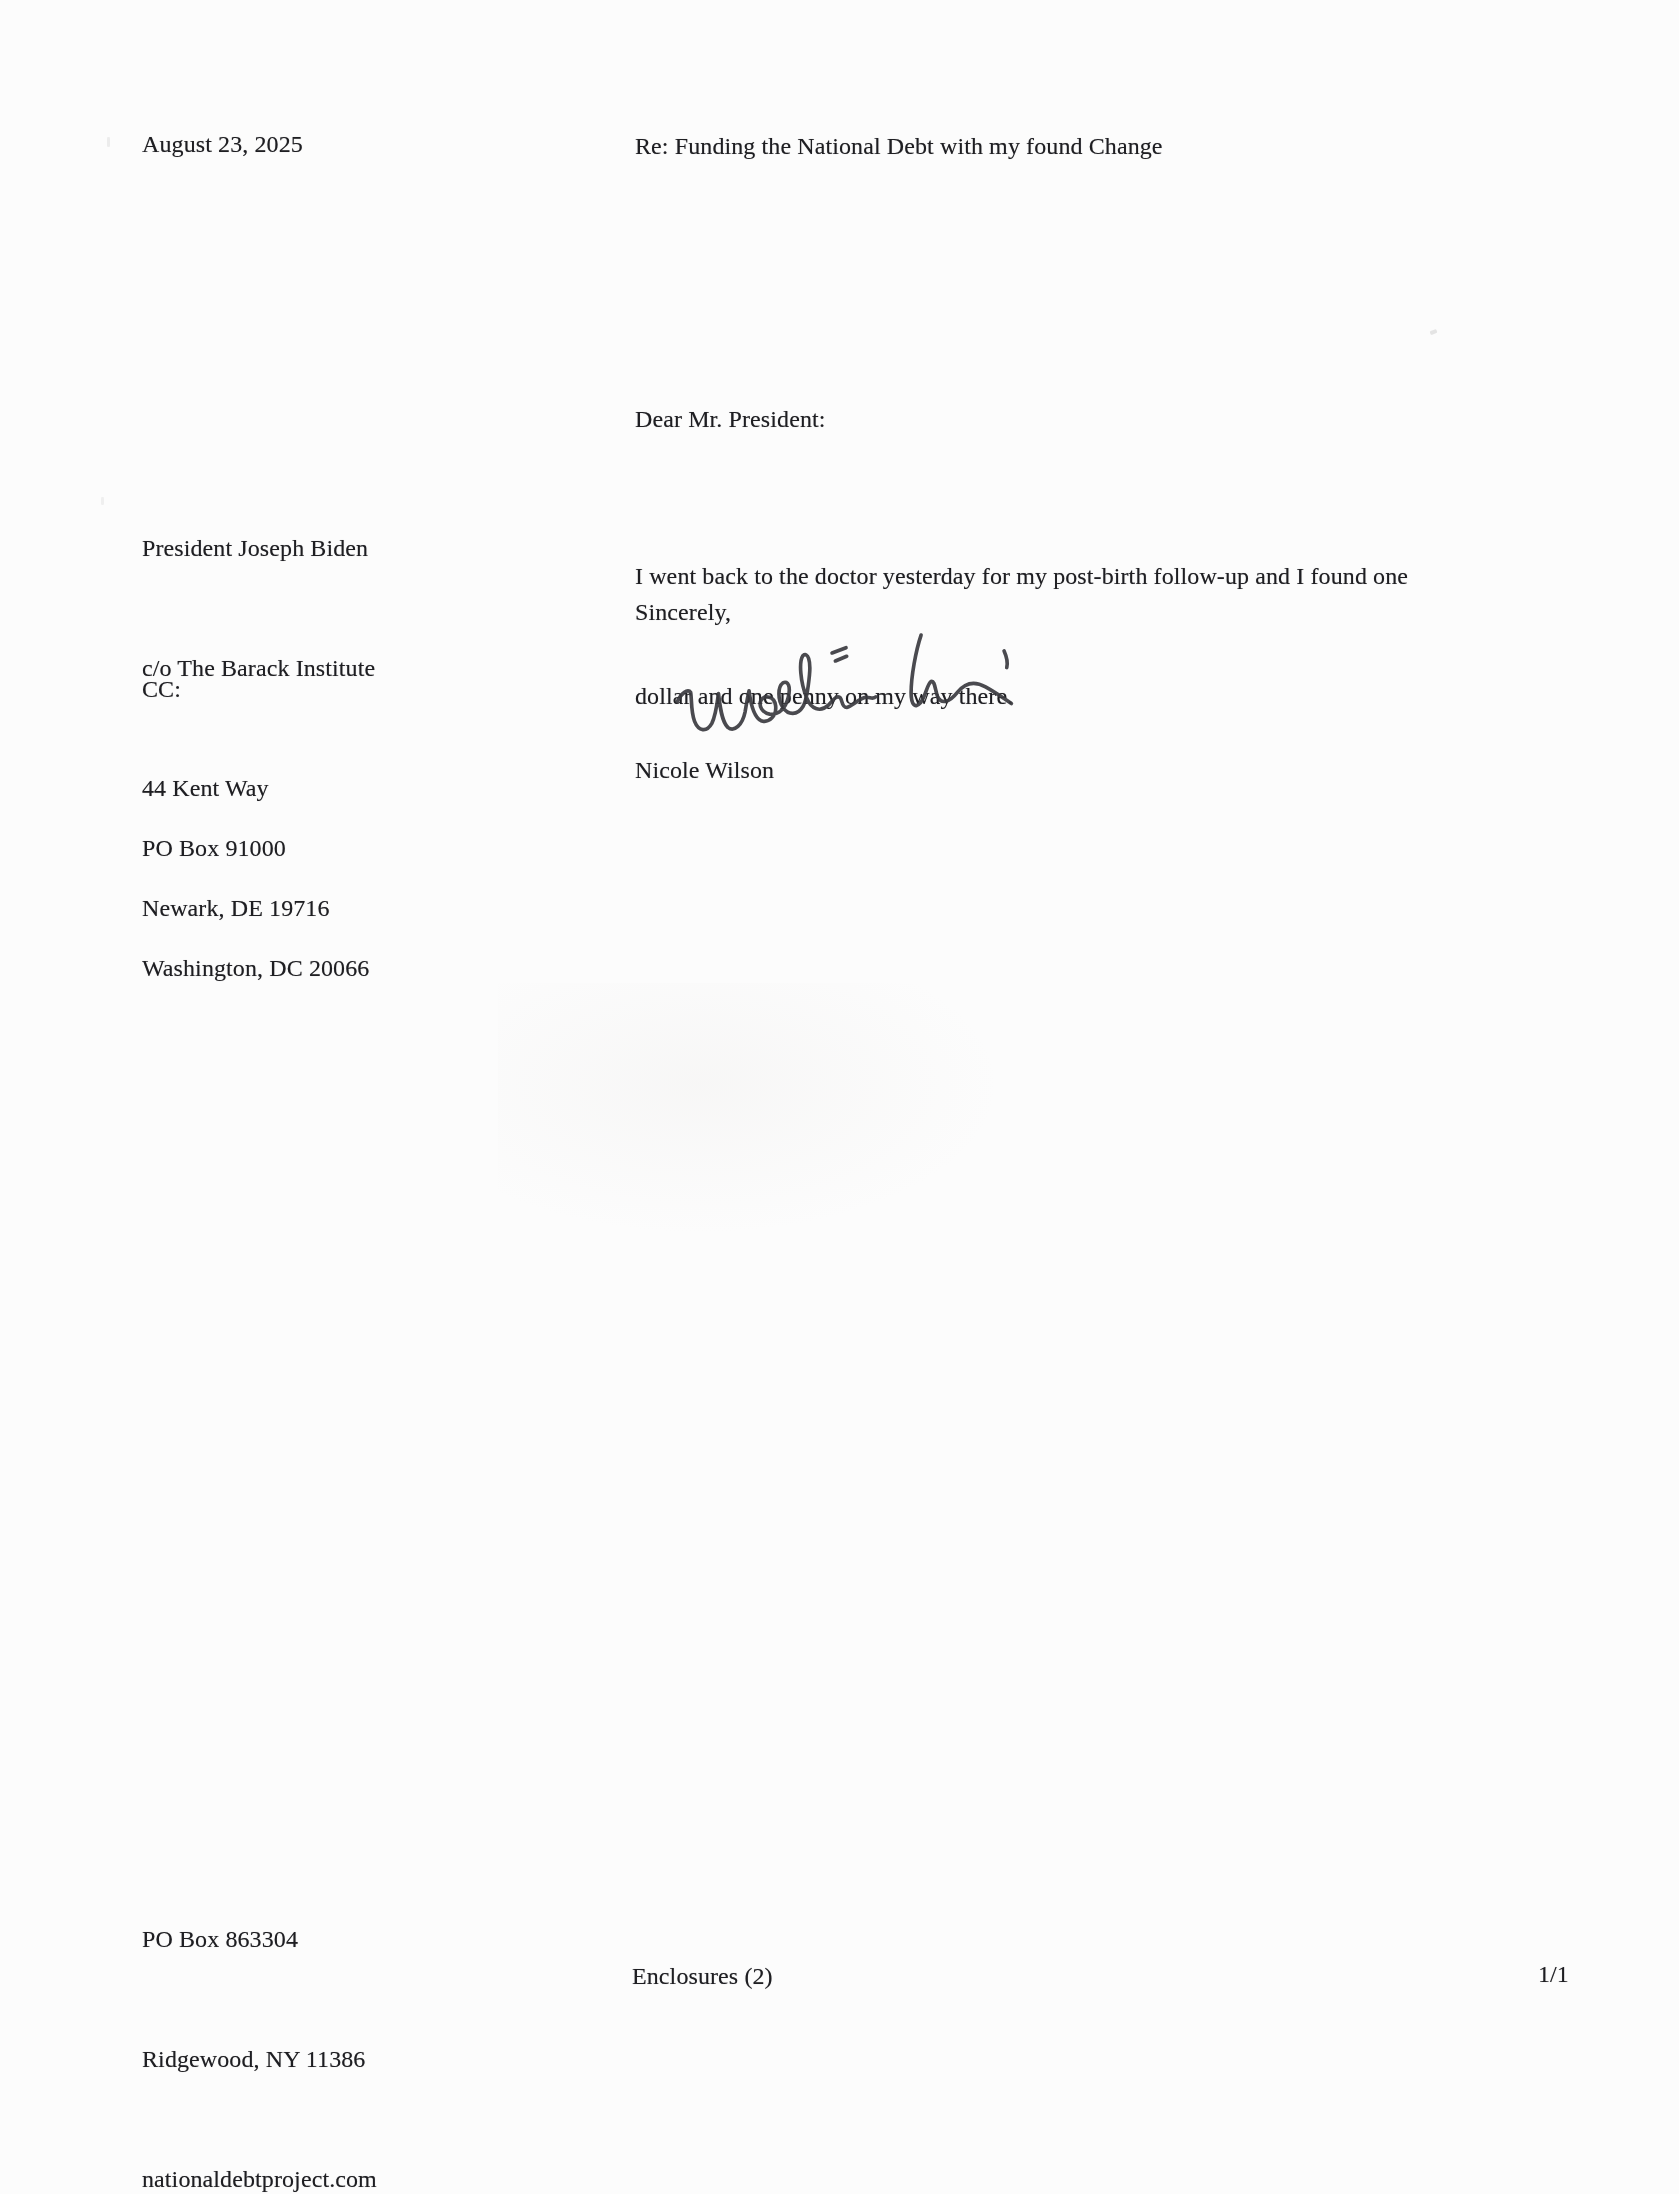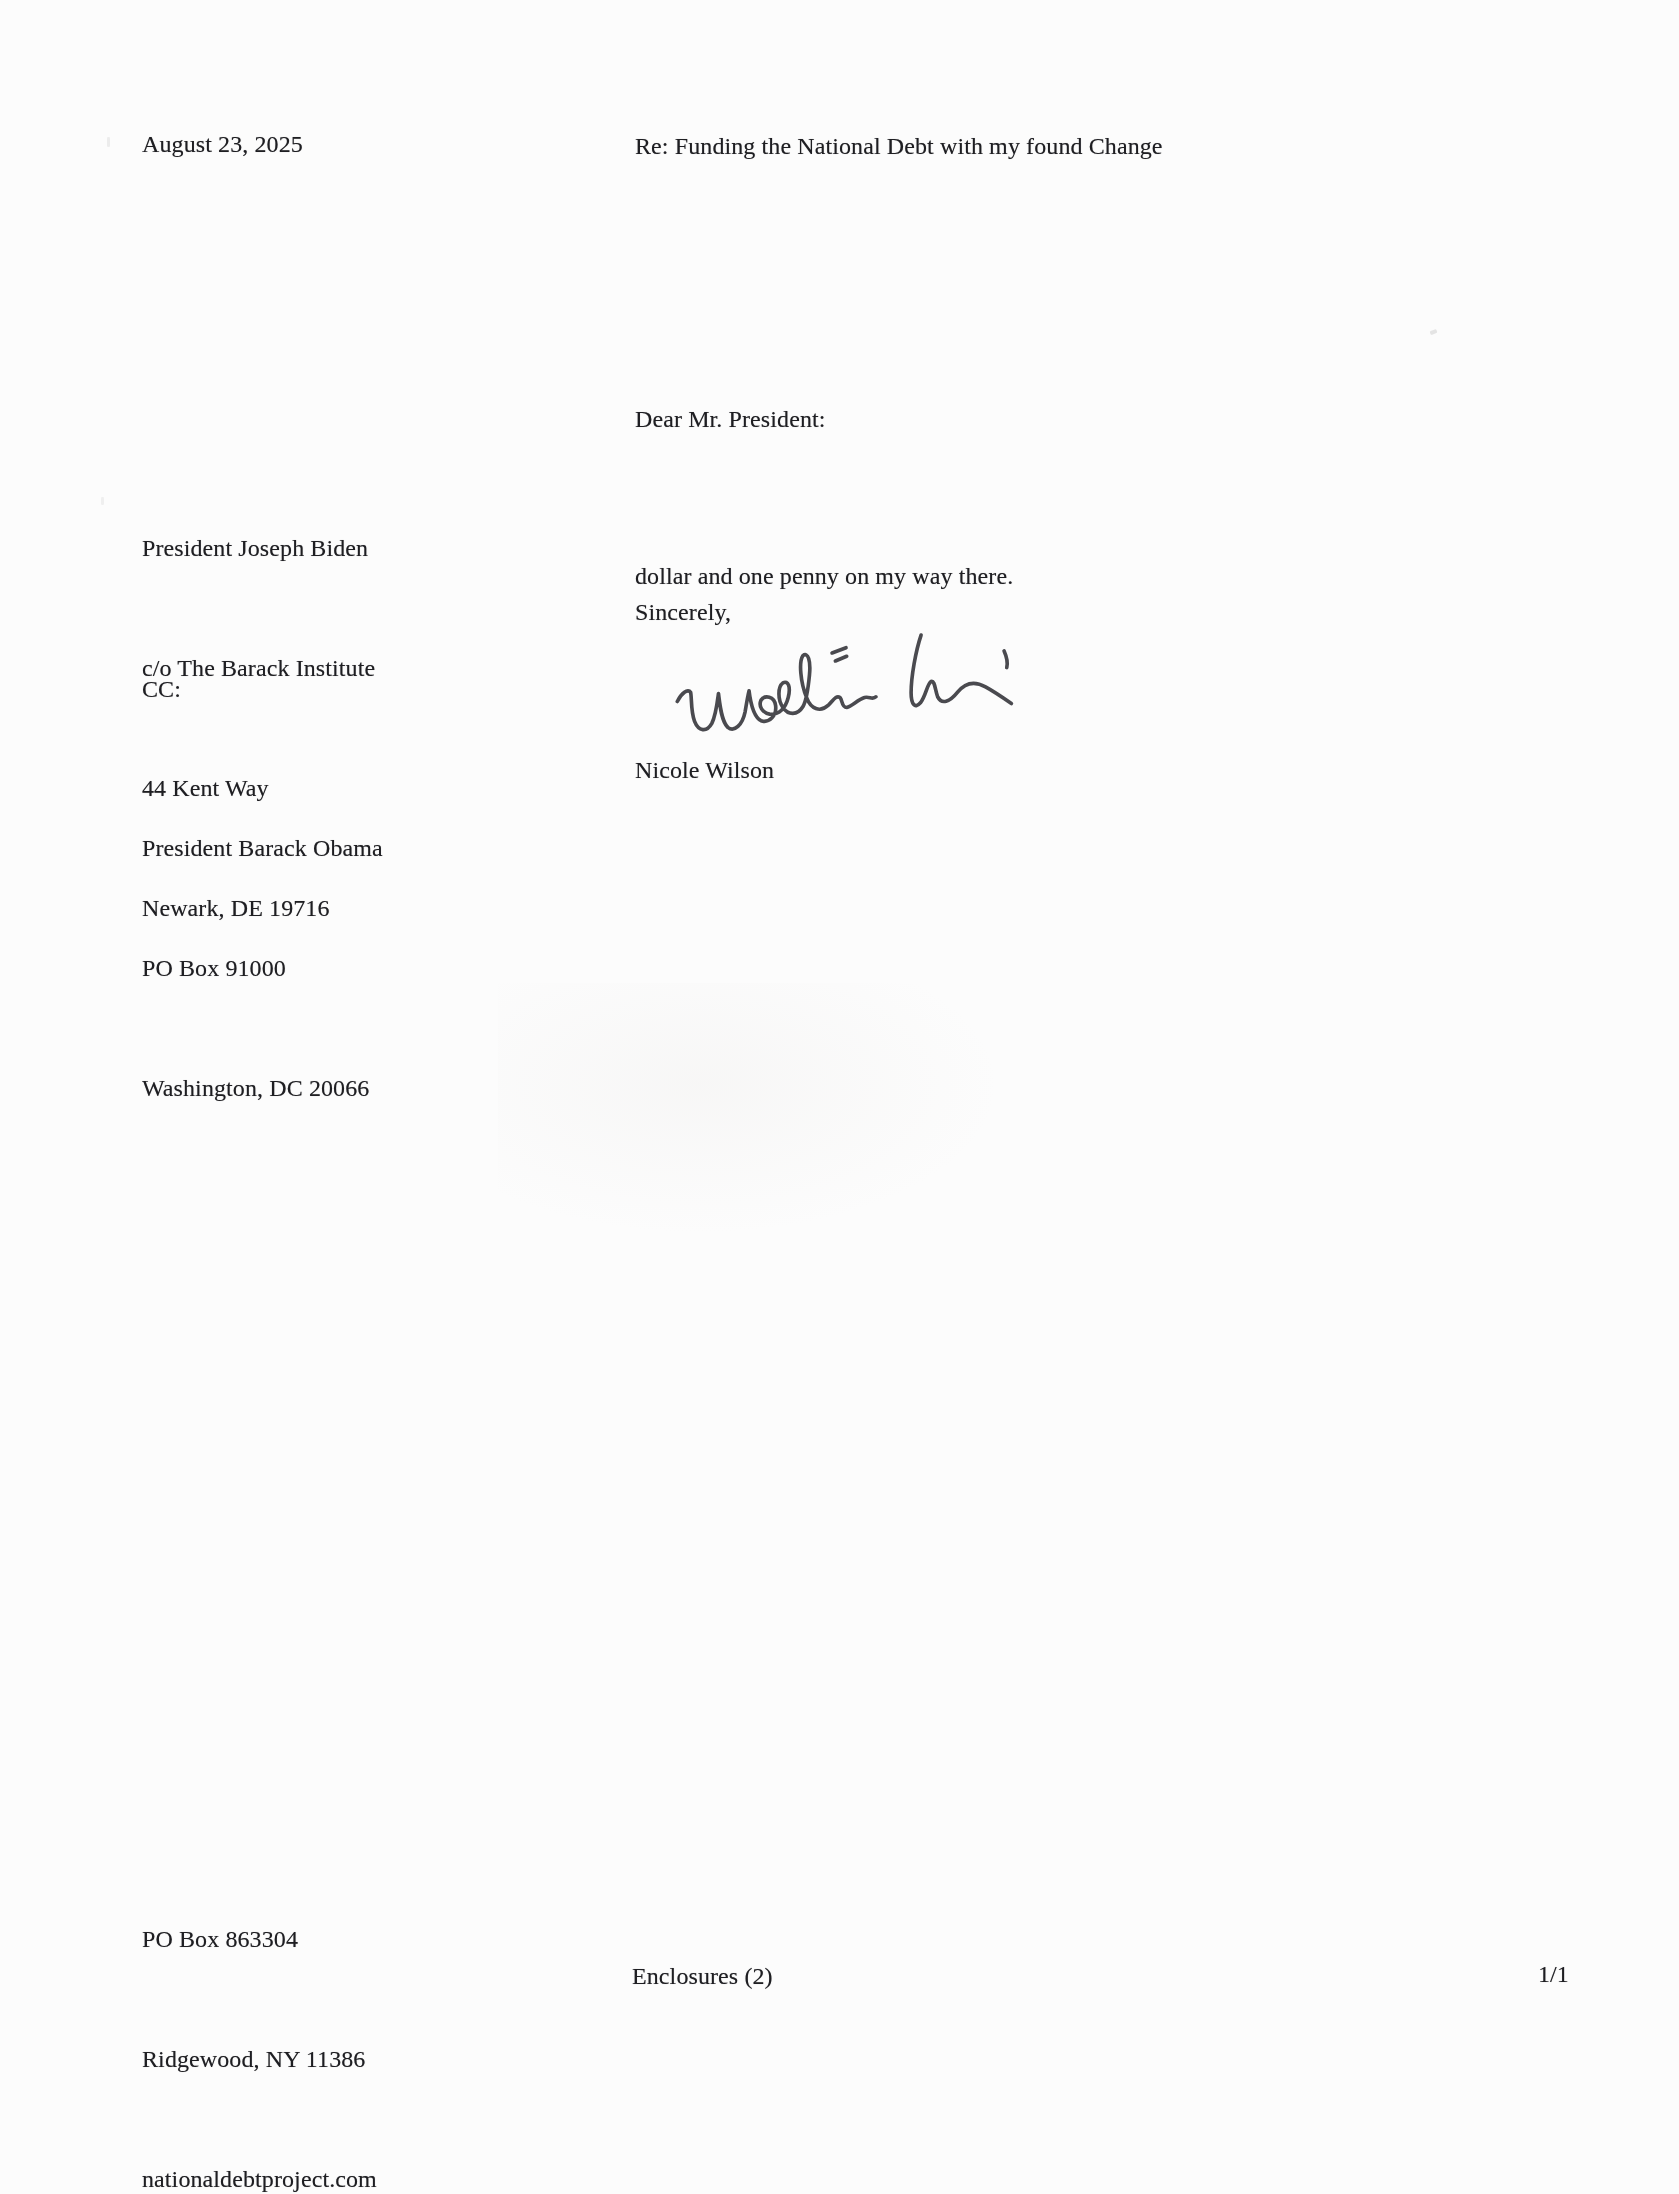--- a/index.html
+++ b/index.html
@@ -69,28 +69,28 @@
   <div class="txt block" style="left:142px; top:448px;">
     <div class="line">President Joseph Biden</div>
     <div class="line">c/o The Barack Institute</div>
     <div class="line">44 Kent Way</div>
     <div class="line">Newark, DE 19716</div>
   </div>
 
   <div class="txt" style="left:142px; top:669px;">CC:</div>
 
   <div class="txt block" style="left:142px; top:748px;">
-    <div class="line">President Barack Obama</div>
     <div class="line">PO Box 91000</div>
     <div class="line">Washington, DC 20066</div>
   </div>
 
   <div class="txt" style="left:635px; top:399px;">Dear Mr. President:</div>
 
   <div class="txt block" style="left:635px; top:476px;">
+    <div class="line">I went back to the doctor yesterday for my post-birth follow-up and I found one</div>
     <div class="line">dollar and one penny on my way there.</div>
   </div>
 
   <div class="txt" style="left:635px; top:592px;">Sincerely,</div>
 
   <svg class="sig" viewBox="0 0 545 215" aria-hidden="true">
     <path d="M14,118 C20,106 30,98 34,104
              C36,112 34,132 40,148
              C46,163 58,165 66,151
              C72,139 74,121 76,106

